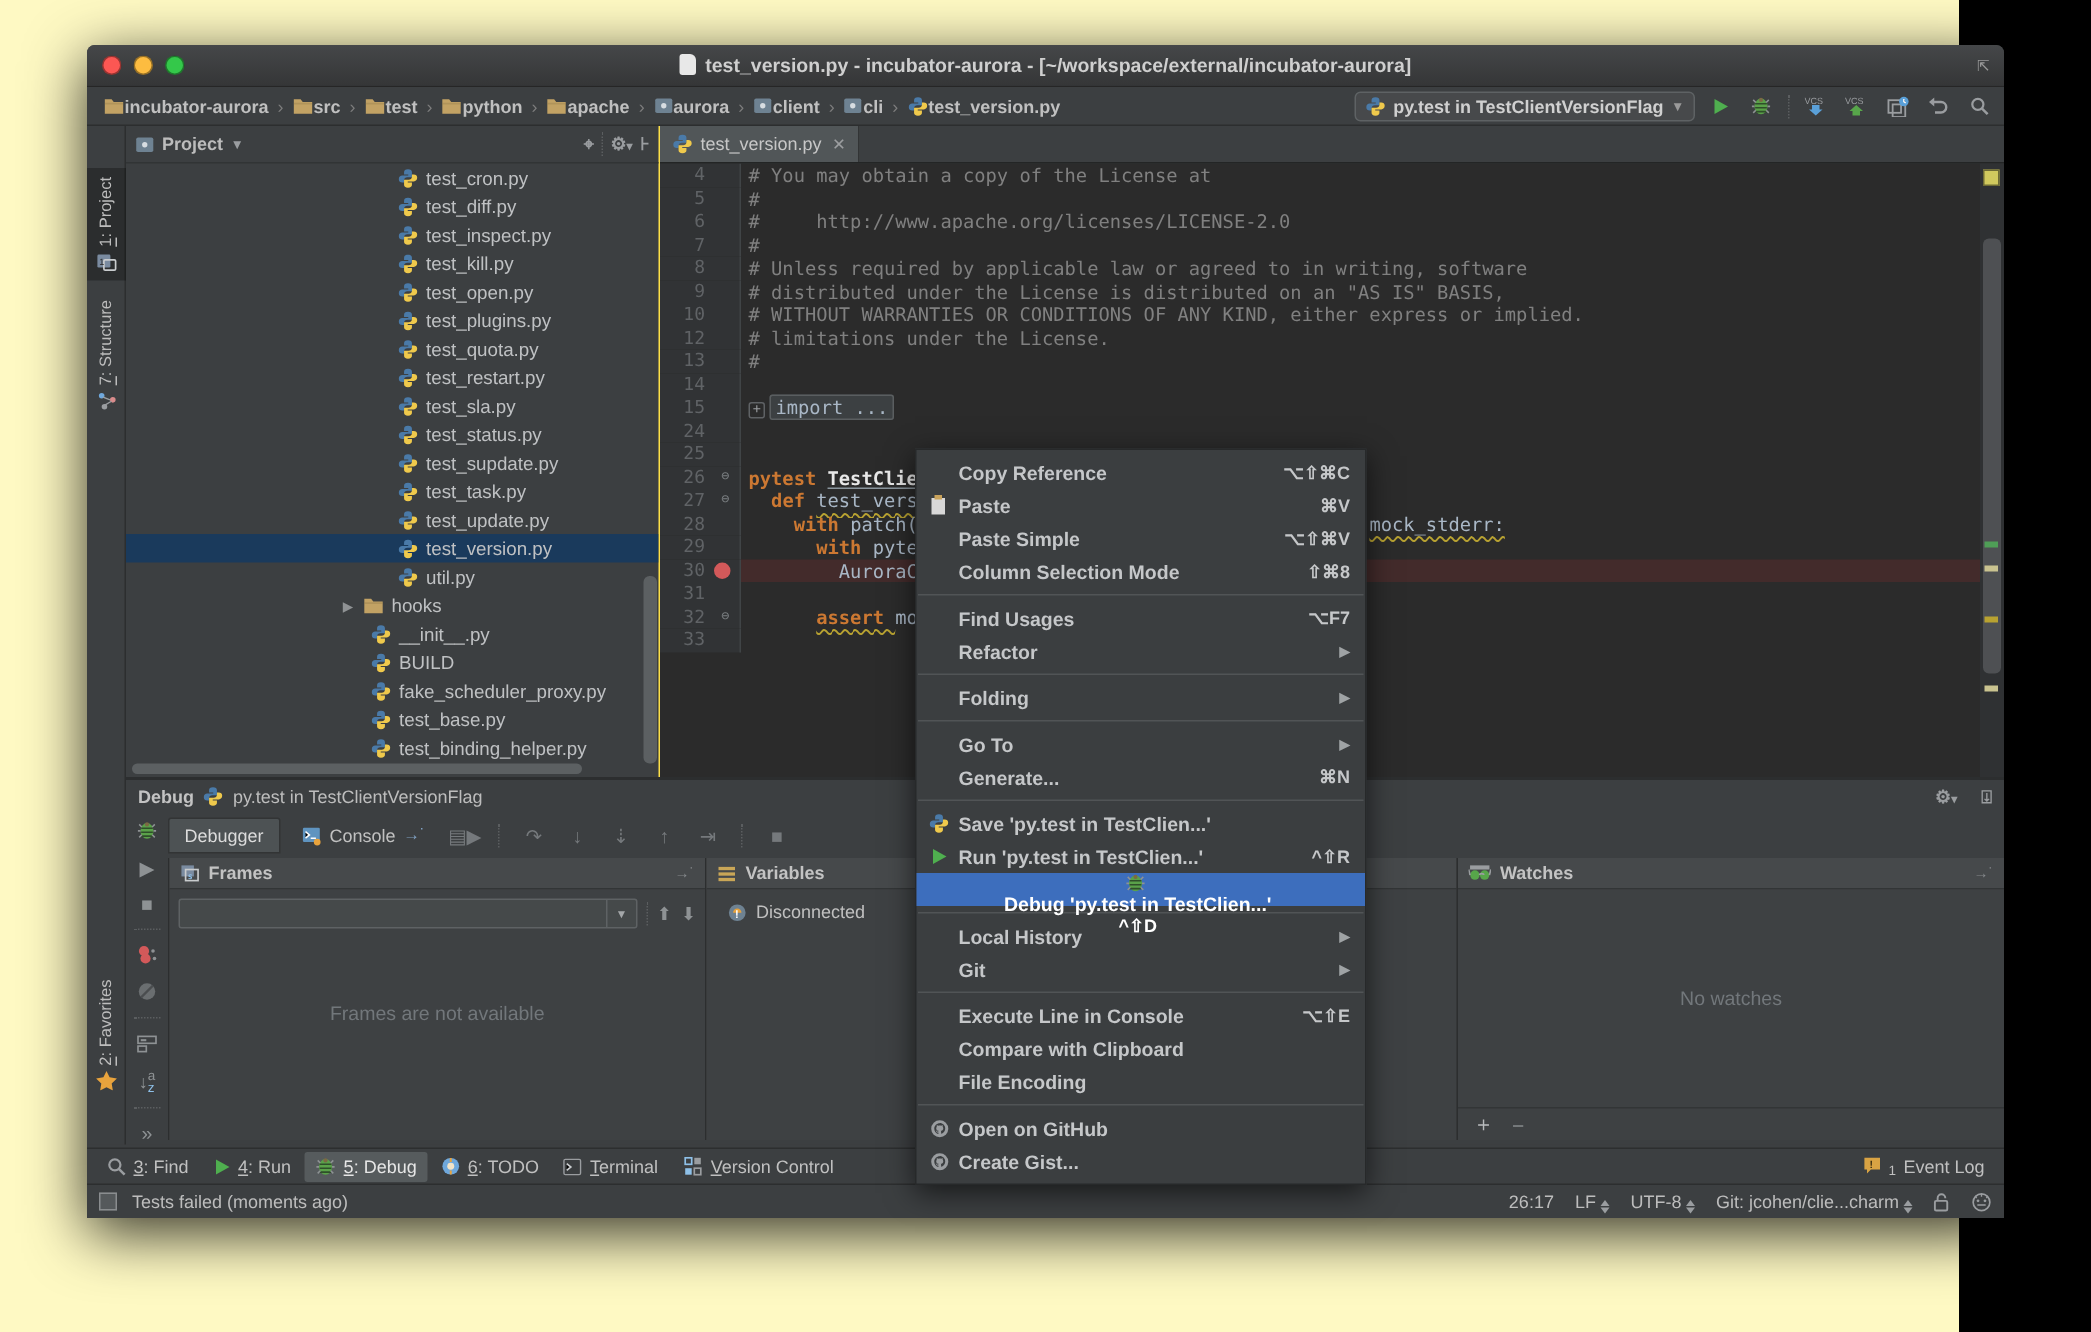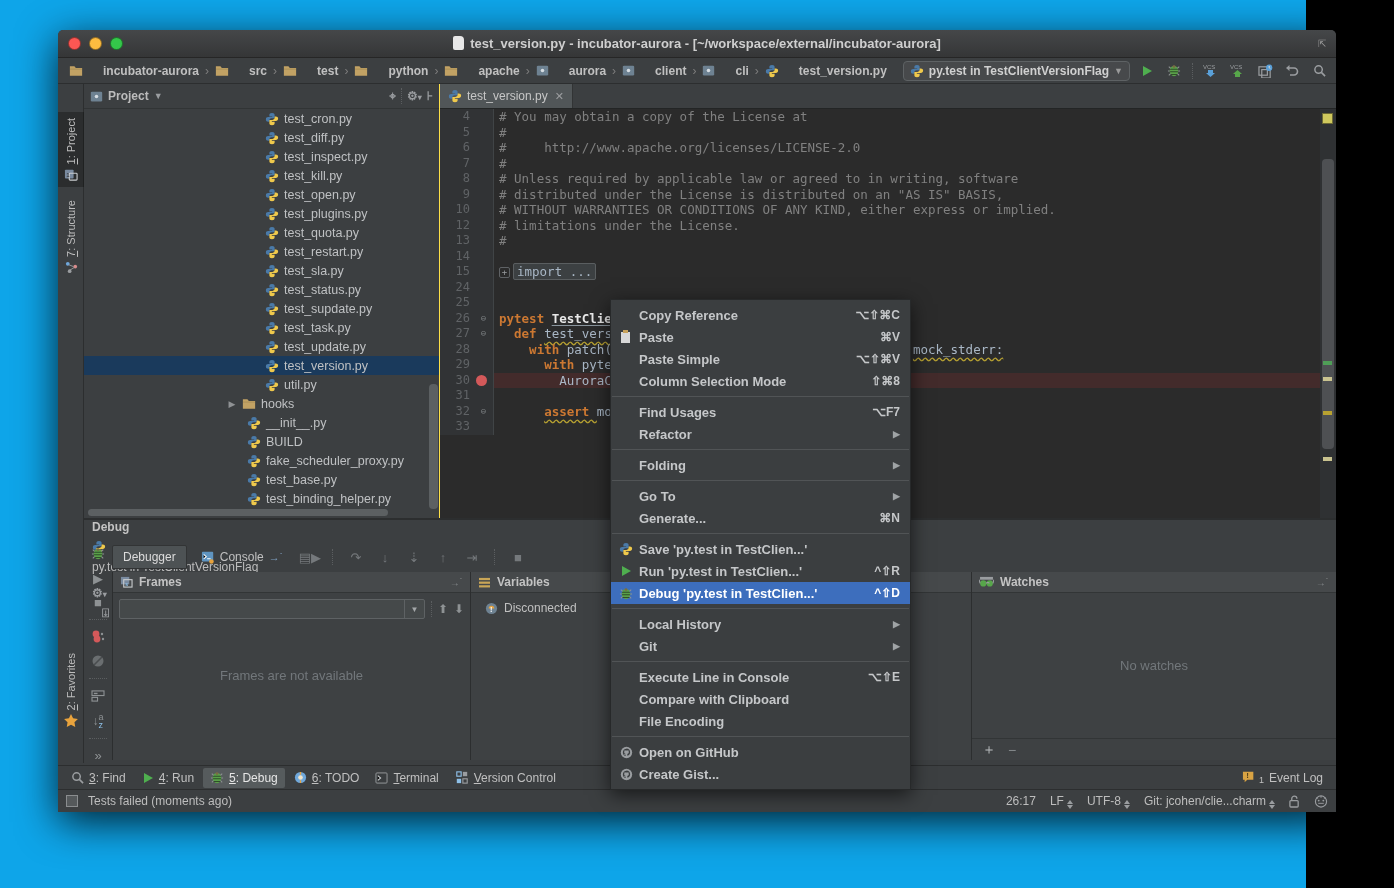--- a/index.html
+++ b/index.html
@@ -1,32 +1,32 @@
 <!DOCTYPE html>
 <html><head>
 <meta charset="utf-8">
 <style>
   * { margin:0; padding:0; box-sizing:border-box; }
   html,body { width:1394px; height:888px; background:#000; font-family:"Liberation Sans", sans-serif; overflow:hidden; }
-  #stage { position:relative; width:1306px; height:888px; background:#0ea5e9; }
+  #stage { position:relative; width:1306px; height:888px; background:#fef9c3; }
   #window { position:absolute; left:58px; top:30px; width:1278px; height:782px; background:#3c3f41; border-radius:5px 5px 0 0; box-shadow:0 10px 40px rgba(0,0,0,.8); overflow:hidden; }
 
   
   .titlebar { position:absolute; left:0; top:0; width:100%; height:28px; background:linear-gradient(#454749,#353637); border-bottom:1px solid #262626; border-radius:5px 5px 0 0; display:flex; align-items:center; }
   .lights { display:flex; gap:8px; margin-left:10px; }
   .light { width:13px; height:13px; border-radius:50%; border:1px solid rgba(0,0,0,.4); }
   .light.red{ background:#fc5753; } .light.yel{ background:#fdbc40; } .light.grn{ background:#34c84a; }
   .wtitle { position:absolute; left:0; right:0; text-align:center; color:#cfcfcf; font-size:13px; font-weight:bold; pointer-events:none; }
   .wtitle .doc { display:inline-block; width:11px; height:14px; background:#e8e8e8; border-radius:2px 4px 2px 2px; vertical-align:-2px; margin-right:6px; }
   .resize-grip { position:absolute; right:6px; top:8px; width:12px; height:12px; color:#9a9a9a; font-size:10px; }
 
   
   .navbar { position:absolute; left:0; top:28px; width:100%; height:26px; background:#3c3f41; border-bottom:1px solid #2c2e2f; display:flex; align-items:center; padding:0 8px; }
   .crumbs { display:flex; align-items:center; gap:2px; flex:1; min-width:0; }
-  .crumb { display:flex; align-items:center; gap:20px; color:#c0c0c0; font-size:12px; font-weight:bold; padding:1px 3px; border-radius:3px; white-space:nowrap; }
+  .crumb { display:flex; align-items:center; gap:0; color:#c0c0c0; font-size:12px; font-weight:bold; padding:1px 3px; border-radius:3px; white-space:nowrap; }
   .crumb-sep { color:#7d7d7d; font-size:12px; padding:0 1px; }
   .nav-actions { display:flex; align-items:center; gap:8px; }
   .runchip { display:flex; align-items:center; gap:5px; background:#47494b; border:1px solid #5e6264; border-radius:4px; height:20px; padding:0 6px; color:#d0d0d0; font-size:12px; font-weight:bold; }
   .runchip .caret { color:#9a9a9a; font-size:9px; }
   .navico { width:18px; height:18px; display:flex; align-items:center; justify-content:center; }
   .vsep { width:1px; height:16px; border-left:1px dotted #5b5e60; }
 
   
   .rail { position:absolute; left:0; top:54px; width:26px; height:434px; background:#3c3f41; border-right:1px solid #2c2e2f; }
   .rail2 { position:absolute; left:0; top:488px; width:26px; height:245px; background:#3c3f41; border-right:1px solid #2c2e2f; }
@@ -64,21 +64,21 @@
   .kw{color:#cc7832;font-weight:bold;text-decoration-line:underline;text-decoration-style:wavy;text-decoration-color:#b8a231;text-underline-offset:3px;}
   .folded{color:#a9b7c6;background:#3c4042;border:1px solid #5a5e60;padding:0 3px;border-radius:2px;}
   .foldplus{display:inline-block;width:11px;height:11px;line-height:9px;text-align:center;border:1px solid #5f6265;background:#2b2b2b;color:#9a9da0;font-size:9px;border-radius:2px;margin-right:3px;vertical-align:1px;}
   .stripe { position:absolute; top:25px; right:0; width:16px; bottom:0; background:#2f3133; }
   .stripe .topmark { position:absolute; top:4px; left:2px; width:11px; height:11px; background:#d0c95e; border:1px solid #6d6a35; }
   .stripe .thumb { position:absolute; top:50px; left:2px; width:12px; height:290px; background:rgba(170,175,180,.25); border-radius:4px; }
   .smark { position:absolute; left:3px; width:9px; height:4px; }
 
   
   .dbg { position:absolute; left:26px; top:488px; right:0; height:245px; background:#3c3f41; border-top:2px solid #2c2e2f; }
-  .dbg-head { height:22px; display:flex; align-items:flex-start; gap:6px; padding:0 8px; color:#c3c3c3; font-size:12px; font-weight:bold;flex-direction:column; }
+  .dbg-head { height:22px; display:flex; align-items:center; gap:6px; padding:0 8px; color:#c3c3c3; font-size:12px; font-weight:bold; }
   .dbg-head .cfg { font-weight:normal; color:#bdbdbd; }
   .dbg-head .grow { flex:1; }
   .dbg-tabs { position:absolute; top:22px; left:28px; right:0; height:30px; display:flex; align-items:center; gap:4px; }
   .dtab { height:24px; display:flex; align-items:center; gap:5px; padding:0 10px; font-size:12px; color:#c0c0c0; border-radius:2px 2px 0 0; }
   .dtab.sel { background:#4d5254; border:1px solid #323435; color:#dcdcdc; }
   .dbg-rail { position:absolute; left:0; top:22px; width:28px; bottom:0; display:flex; flex-direction:column; align-items:center; padding-top:4px; gap:9px; }
   .dico { width:17px; height:17px; display:flex; align-items:center; justify-content:center; color:#8e9294; font-size:13px; }
   .dsep { width:18px; border-top:1px dotted #5b5e60; }
   .panels { position:absolute; left:28px; top:52px; right:0; bottom:3px; display:flex; }
   .panel { position:relative; border-left:1px solid #2c2e2f; display:flex; flex-direction:column; }
@@ -108,21 +108,21 @@
   .ud i { width:0; height:0; border-left:3px solid transparent; border-right:3px solid transparent; display:block; }
   .ud .up { border-bottom:4px solid #9a9da0; } .ud .dn { border-top:4px solid #9a9da0; }
 
   
   .menu { position:absolute; left:610px; top:299px; width:301px; background:#3b3e40; border:1px solid #27292a; box-shadow:0 5px 18px rgba(0,0,0,.6); padding:4px 0; z-index:50; }
   .mi { height:22px; display:flex; align-items:center; padding:0 10px 0 6px; color:#c5c7c9; font-size:13px; font-weight:600; }
   .mi .mico { width:18px; display:flex; align-items:center; justify-content:center; margin-right:4px; }
   .mi .mlabel { flex:1; white-space:nowrap; }
   .mi .msc { color:#c5c7c9; font-size:12px; }
   .mi .sub { color:#9fa3a5; font-size:9px; }
-  .mi.sel { background:#3d6ebd; color:#fff; }
+  .mi.sel { background:#3d6ebd; color:#fff;flex-direction:column; }
   .mi.sel .msc { color:#fff; }
   .msep { border-top:1px solid #515456; margin:4px 1px; }
 
   svg { display:block; }
   u { text-decoration:underline; }
 </style>
 </head>
 <body>
 
 <div id="stage">

